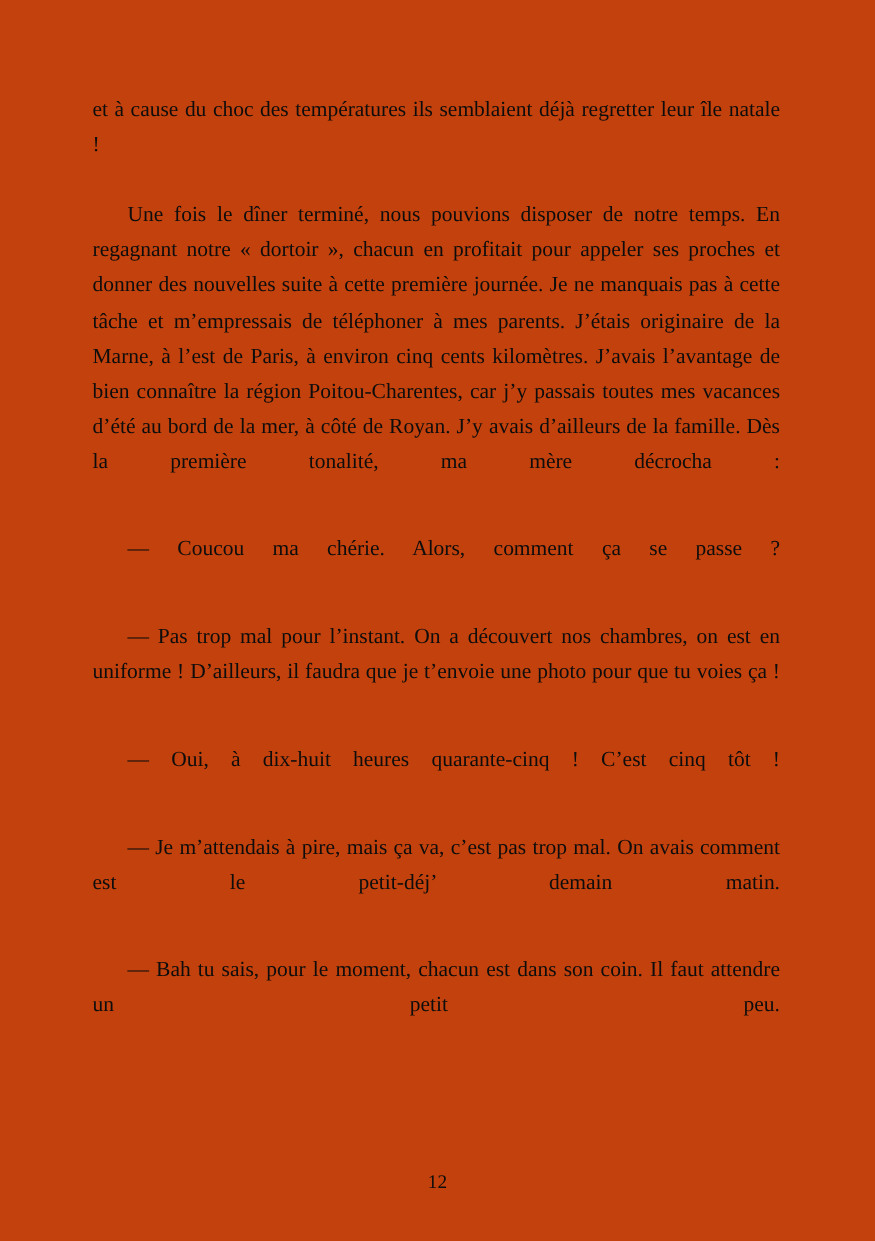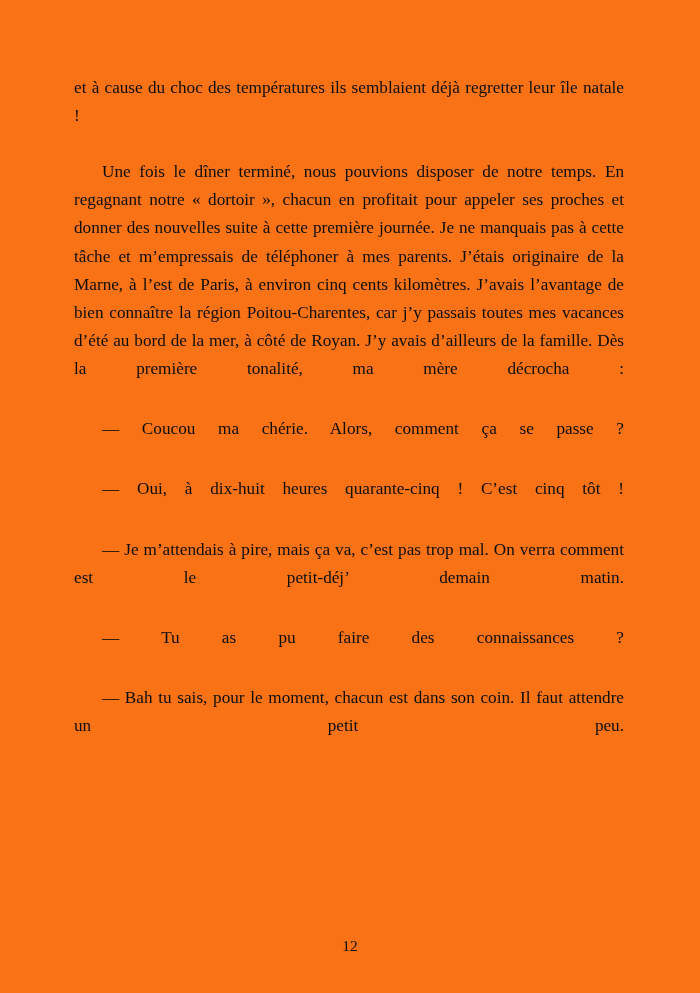--- a/index.html
+++ b/index.html
@@ -7,21 +7,21 @@
     margin: 0;
     padding: 0;
     background: #ffffff;
   }
 
   .page {
     position: relative;
     width: 700px;
     height: 993px;
     margin: 0 auto;
-    background: #f97316;
+    background: #c2410c;
     box-sizing: border-box;
     overflow: hidden;
   }
 
   .text-column {
     position: absolute;
     left: 74px;
     top: 74px;
     width: 550px;
   }
@@ -44,21 +44,21 @@
     text-indent: 28px;
   }
 
   .para.body.flush {
     text-indent: 0;
   }
 
   
   .para.dialogue {
     text-indent: 28px;
-    margin-top: 4px;
+    margin-top: 14px;
   }
 
   
   .para::after {
     content: "";
     display: inline-block;
     width: 100%;
   }
 
   .folio {
@@ -79,28 +79,28 @@
 <div class="page">
 
   <div class="text-column">
 
     <p class="para body flush">et à cause du choc des températures ils semblaient déjà regretter leur île natale !</p>
 
     <p class="para body">Une fois le dîner terminé, nous pouvions disposer de notre temps. En regagnant notre « dortoir », chacun en profitait pour appeler ses proches et donner des nouvelles suite à cette première journée. Je ne manquais pas à cette tâche et m’empressais de téléphoner à mes parents. J’étais originaire de la Marne, à l’est de Paris, à environ cinq cents kilomètres. J’avais l’avantage de bien connaître la région Poitou-Charentes, car j’y passais toutes mes vacances d’été au bord de la mer, à côté de Royan. J’y avais d’ailleurs de la famille. Dès la première tonalité, ma mère décrocha :</p>
 
     <p class="para dialogue">— Coucou ma chérie. Alors, comment ça se passe ?</p>
 
+    <p class="para dialogue">— Pas trop mal pour l’instant. On a découvert nos chambres, on est en uniforme ! D’ailleurs, il faudra que je t’envoie une photo pour que tu voies ça !</p>
 
 
     <p class="para dialogue">— Oui, à dix-huit heures quarante-cinq ! C’est cinq tôt !</p>
 
 
-    <p class="para dialogue">— Je m’attendais à pire, mais ça va, c’est pas trop mal. On verra comment est le petit-déj’ demain matin.</p>
+    <p class="para dialogue">— Je m’attendais à pire, mais ça va, c’est pas trop mal. On avais comment est le petit-déj’ demain matin.</p>
 
-    <p class="para dialogue">— Tu as pu faire des connaissances ?</p>
 
     <p class="para dialogue">— Bah tu sais, pour le moment, chacun est dans son coin. Il faut attendre un petit peu.</p>
 
   </div>
 
   <div class="folio">12</div>
 
 </div>
 
 </body></html>

